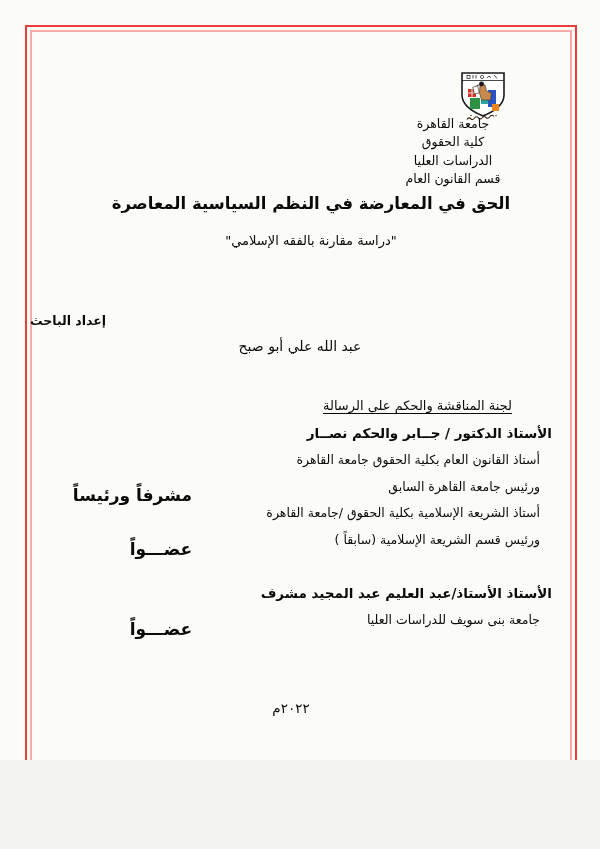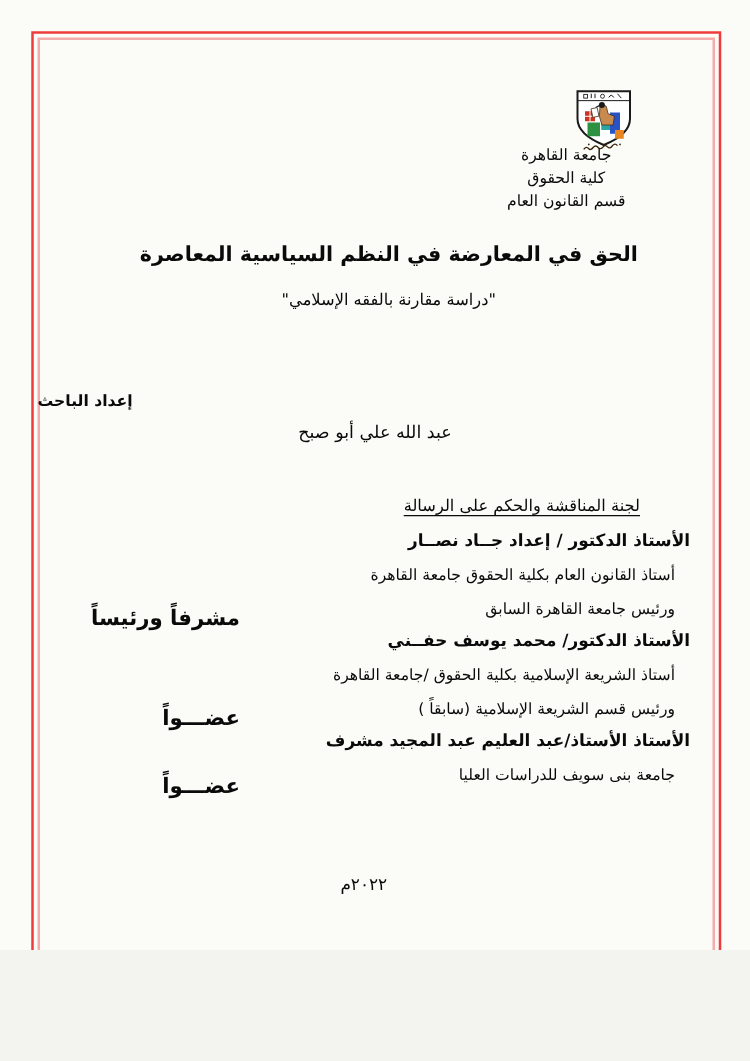--- a/index.html
+++ b/index.html
@@ -162,40 +162,40 @@
 
     <path d="M9,48.5 q2,-3 4,-0.5 q1.5,1.5 3.5,-1 q2,-2.5 4,0 q2,2 4,-0.5 q1.5,-2 3.5,0 q2,2 4,-1 q2,-2.5 4,0" fill="none" stroke="#3a2410" stroke-width="1.1"></path>
     <circle cx="13" cy="44.5" r="0.7" fill="#3a2410"></circle>
     <circle cx="27" cy="44" r="0.7" fill="#3a2410"></circle>
     <circle cx="38" cy="44.5" r="0.7" fill="#3a2410"></circle>
   </svg>
 
   <div class="univ-lines">
     <div>جامعة القاهرة</div>
     <div>كلية الحقوق</div>
+    <div>الدراسات العليا</div>
     <div>قسم القانون العام</div>
   </div>
 
   <div class="thesis-title">الحق في المعارضة في النظم السياسية المعاصرة</div>
   <div class="thesis-subtitle">"دراسة مقارنة بالفقه الإسلامي"</div>
 
   <div class="author-label">إعداد الباحث</div>
   <div class="author-name">عبد الله علي أبو صبح</div>
 
   <div class="committee-heading">لجنة المناقشة والحكم على الرسالة</div>
 
   <div class="member m1">
-    <div class="m-name">الأستاذ الدكتور / إعداد جــاد نصــار</div>
+    <div class="m-name">الأستاذ الدكتور / جــابر والحكم نصــار</div>
     <div class="m-detail">أستاذ القانون العام  بكلية الحقوق جامعة القاهرة</div>
     <div class="m-detail">ورئيس جامعة القاهرة السابق</div>
     <div class="m-role">مشرفاً ورئيساً</div>
   </div>
 
   <div class="member m2">
-    <div class="m-name">الأستاذ الدكتور/ محمد يوسف حفــني</div>
     <div class="m-detail">أستاذ الشريعة الإسلامية بكلية الحقوق /جامعة القاهرة</div>
     <div class="m-detail">ورئيس قسم الشريعة الإسلامية (سابقاً )</div>
     <div class="m-role">عضـــواً</div>
   </div>
 
   <div class="member m3">
     <div class="m-name">الأستاذ الأستاذ/عبد العليم عبد المجيد مشرف</div>
     <div class="m-detail">جامعة بنى سويف للدراسات العليا</div>
     <div class="m-role">عضـــواً</div>
   </div>

